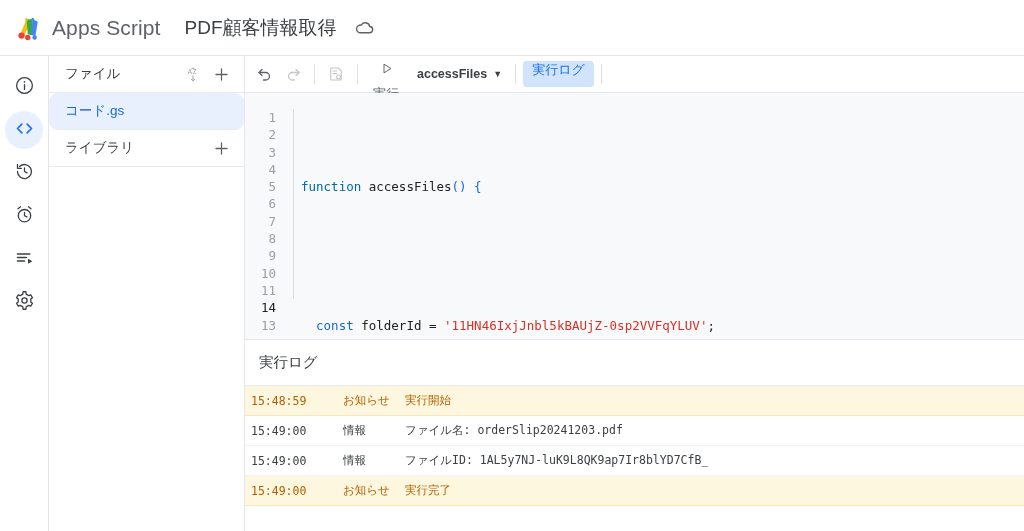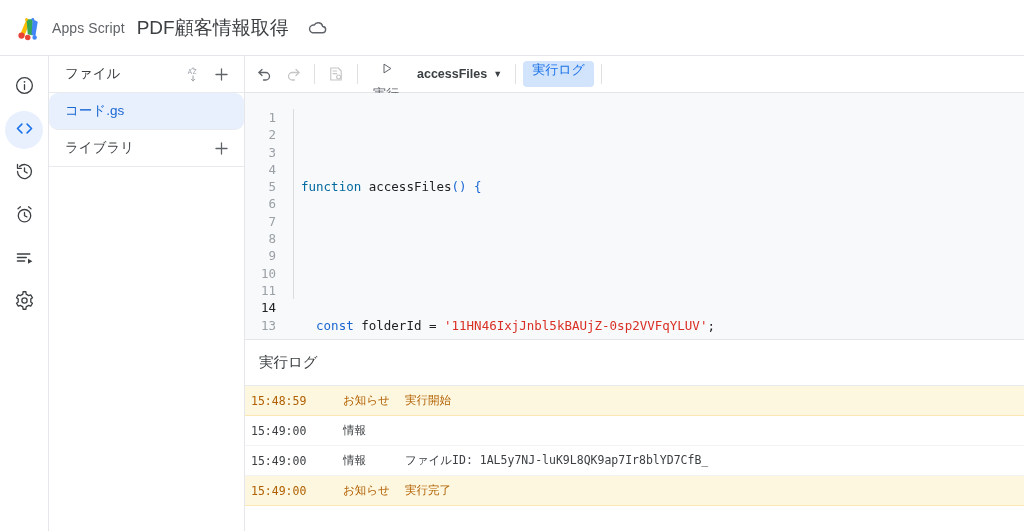--- a/index.html
+++ b/index.html
@@ -16,29 +16,29 @@
   #app-header {
     height: 55px;
     display: flex;
     align-items: center;
     background: #ffffff;
     padding-left: 14px;
     flex: 0 0 auto;
   }
   #brand-logo { width: 30px; height: 30px; flex: 0 0 auto; margin-right: 8px; }
   #brand-name {
-    font-size: 14px;
+    font-size: 21px;
     color: #5f6368;
     letter-spacing: .1px;
     white-space: nowrap;
   }
   #project-title {
     font-size: 19px;
     color: #3c4043;
-    margin-left: 12px;
+    margin-left: 24px;
     white-space: nowrap;
   }
   #cloud-save-icon { margin-left: 18px; width: 22px; height: 22px; color: #5f6368; display:flex; align-items:center;}
 
   
   #app-body {
     display: flex;
     height: 476px;
     border-top: 1px solid #e4e6e9;
   }
@@ -438,20 +438,21 @@
 
         <div class="log-row notice">
           <span class="c-time">15:48:59</span>
           <span class="c-level">お知らせ</span>
           <span class="c-msg">実行開始</span>
         </div>
 
         <div class="log-row">
           <span class="c-time">15:49:00</span>
           <span class="c-level">情報</span>
+          <span class="c-msg">ファイル名: orderSlip20241203.pdf</span>
         </div>
 
         <div class="log-row">
           <span class="c-time">15:49:00</span>
           <span class="c-level">情報</span>
           <span class="c-msg">ファイルID: 1AL5y7NJ-luK9L8QK9ap7Ir8blYD7CfB_</span>
         </div>
 
         <div class="log-row notice">
           <span class="c-time">15:49:00</span>

